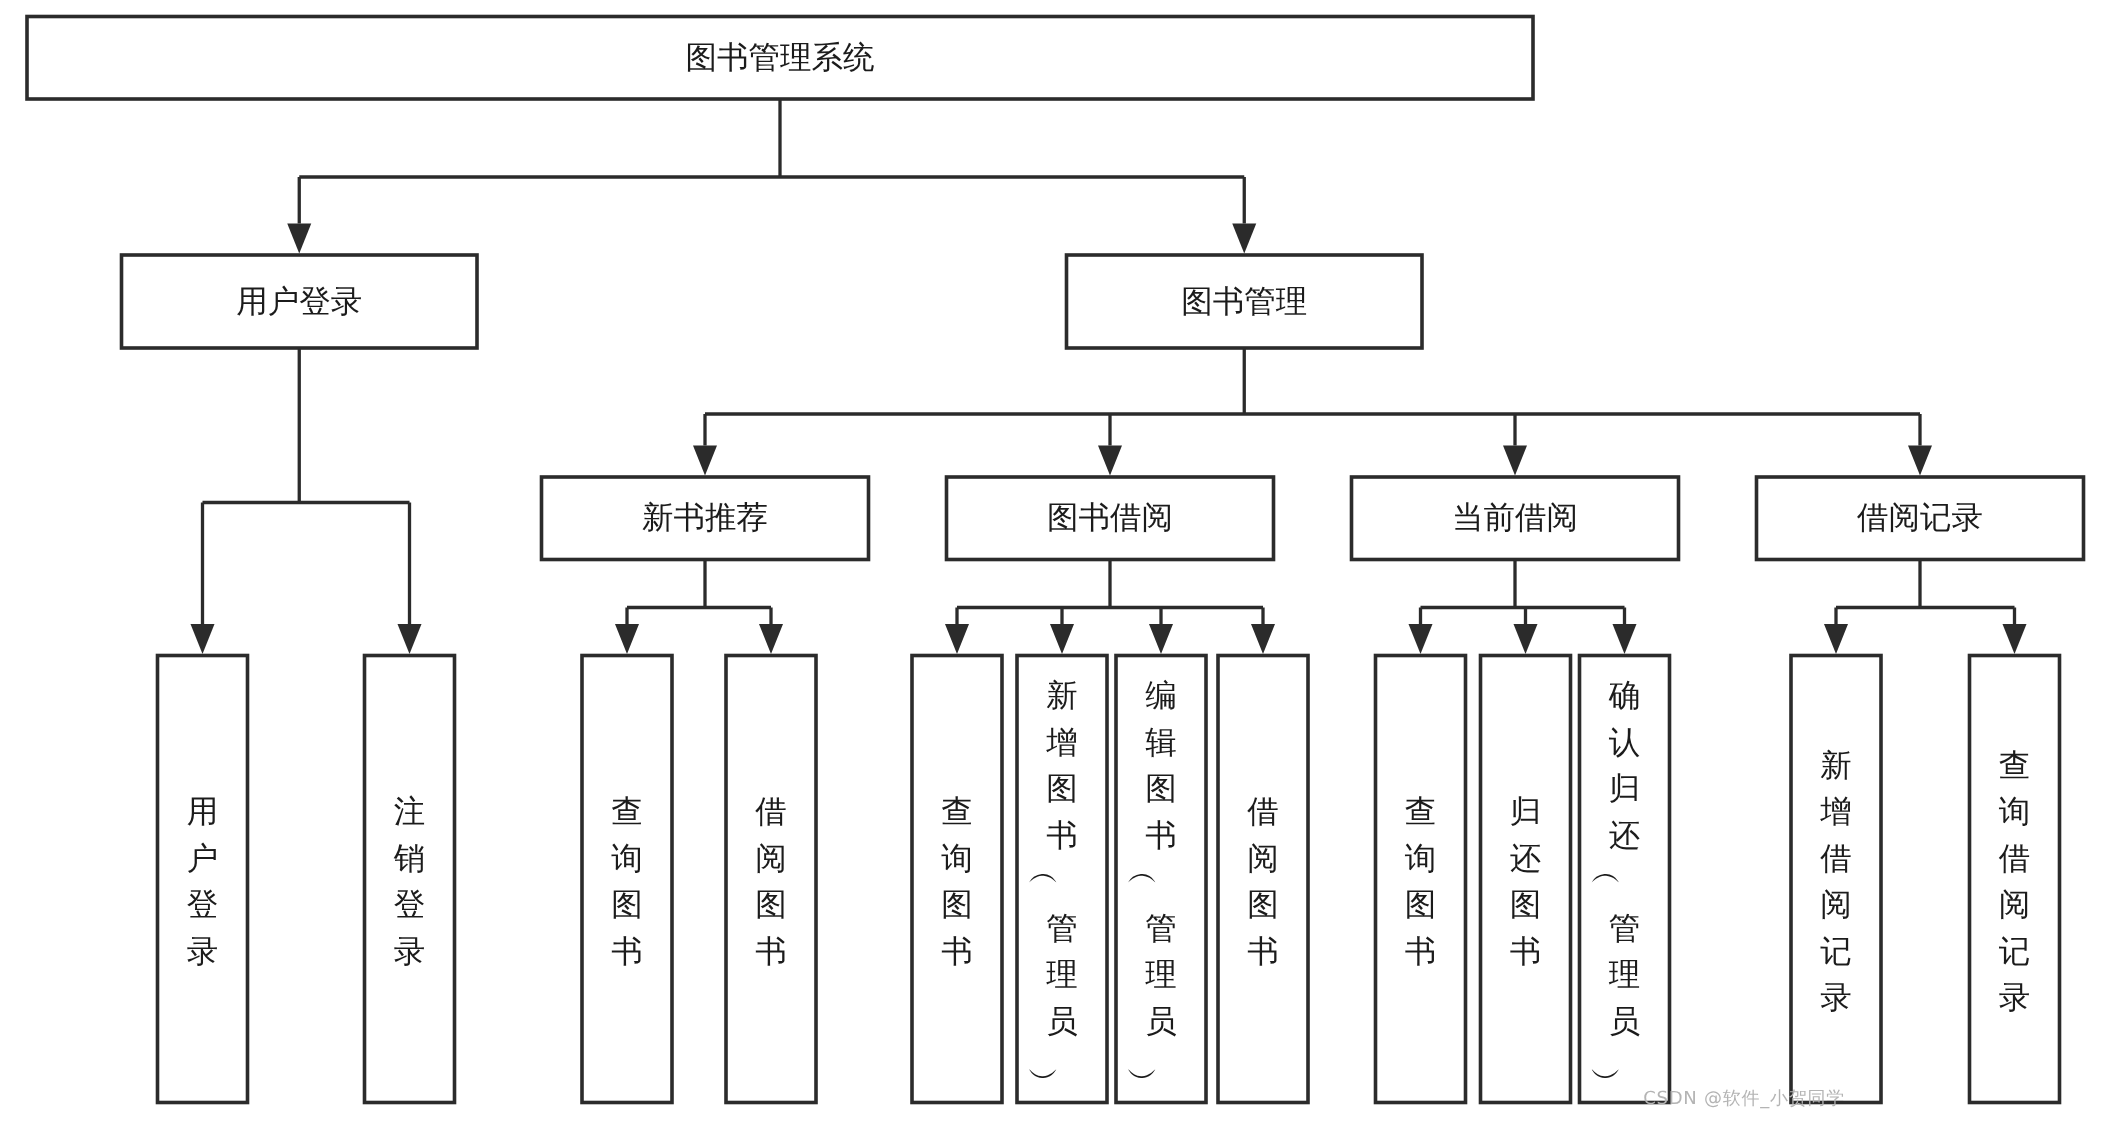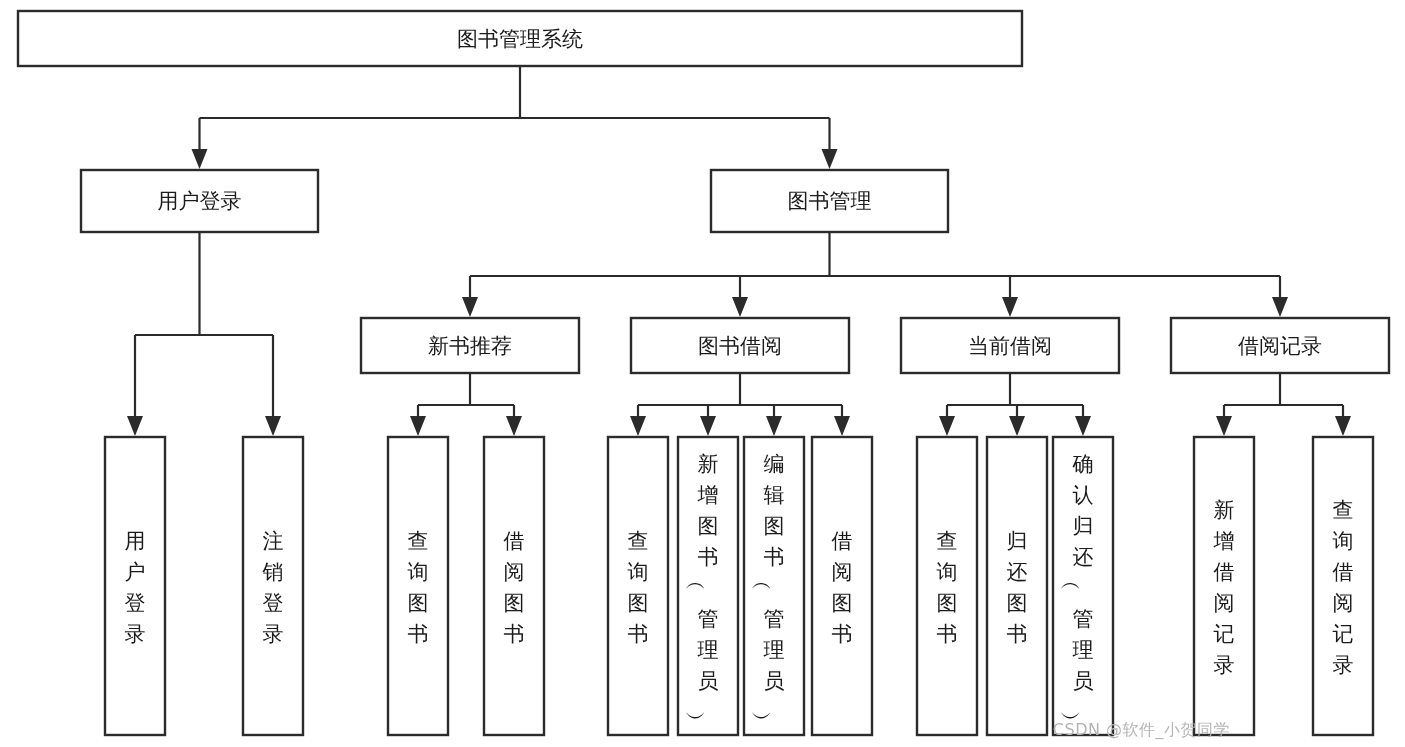--- a/index.html
+++ b/index.html
@@ -52,21 +52,21 @@
     font-family: "DejaVu Sans", "Liberation Sans", sans-serif;
     font-size: 21px;
     fill: #1b1b1b;
     text-anchor: middle;
   }
   .watermark {
     position: absolute;
     right: 8px;
     bottom: 6px;
     font-family: "DejaVu Sans", "Liberation Sans", sans-serif;
-    font-size: 16px;
+    font-size: 12px;
     color: #b4b4b4;
     white-space: nowrap;
     letter-spacing: 0.5px;
   }
 </style>
 </head>
 <body>
 
 <div id="chart-root">
   <svg id="flow" viewBox="0 0 1405 747">

